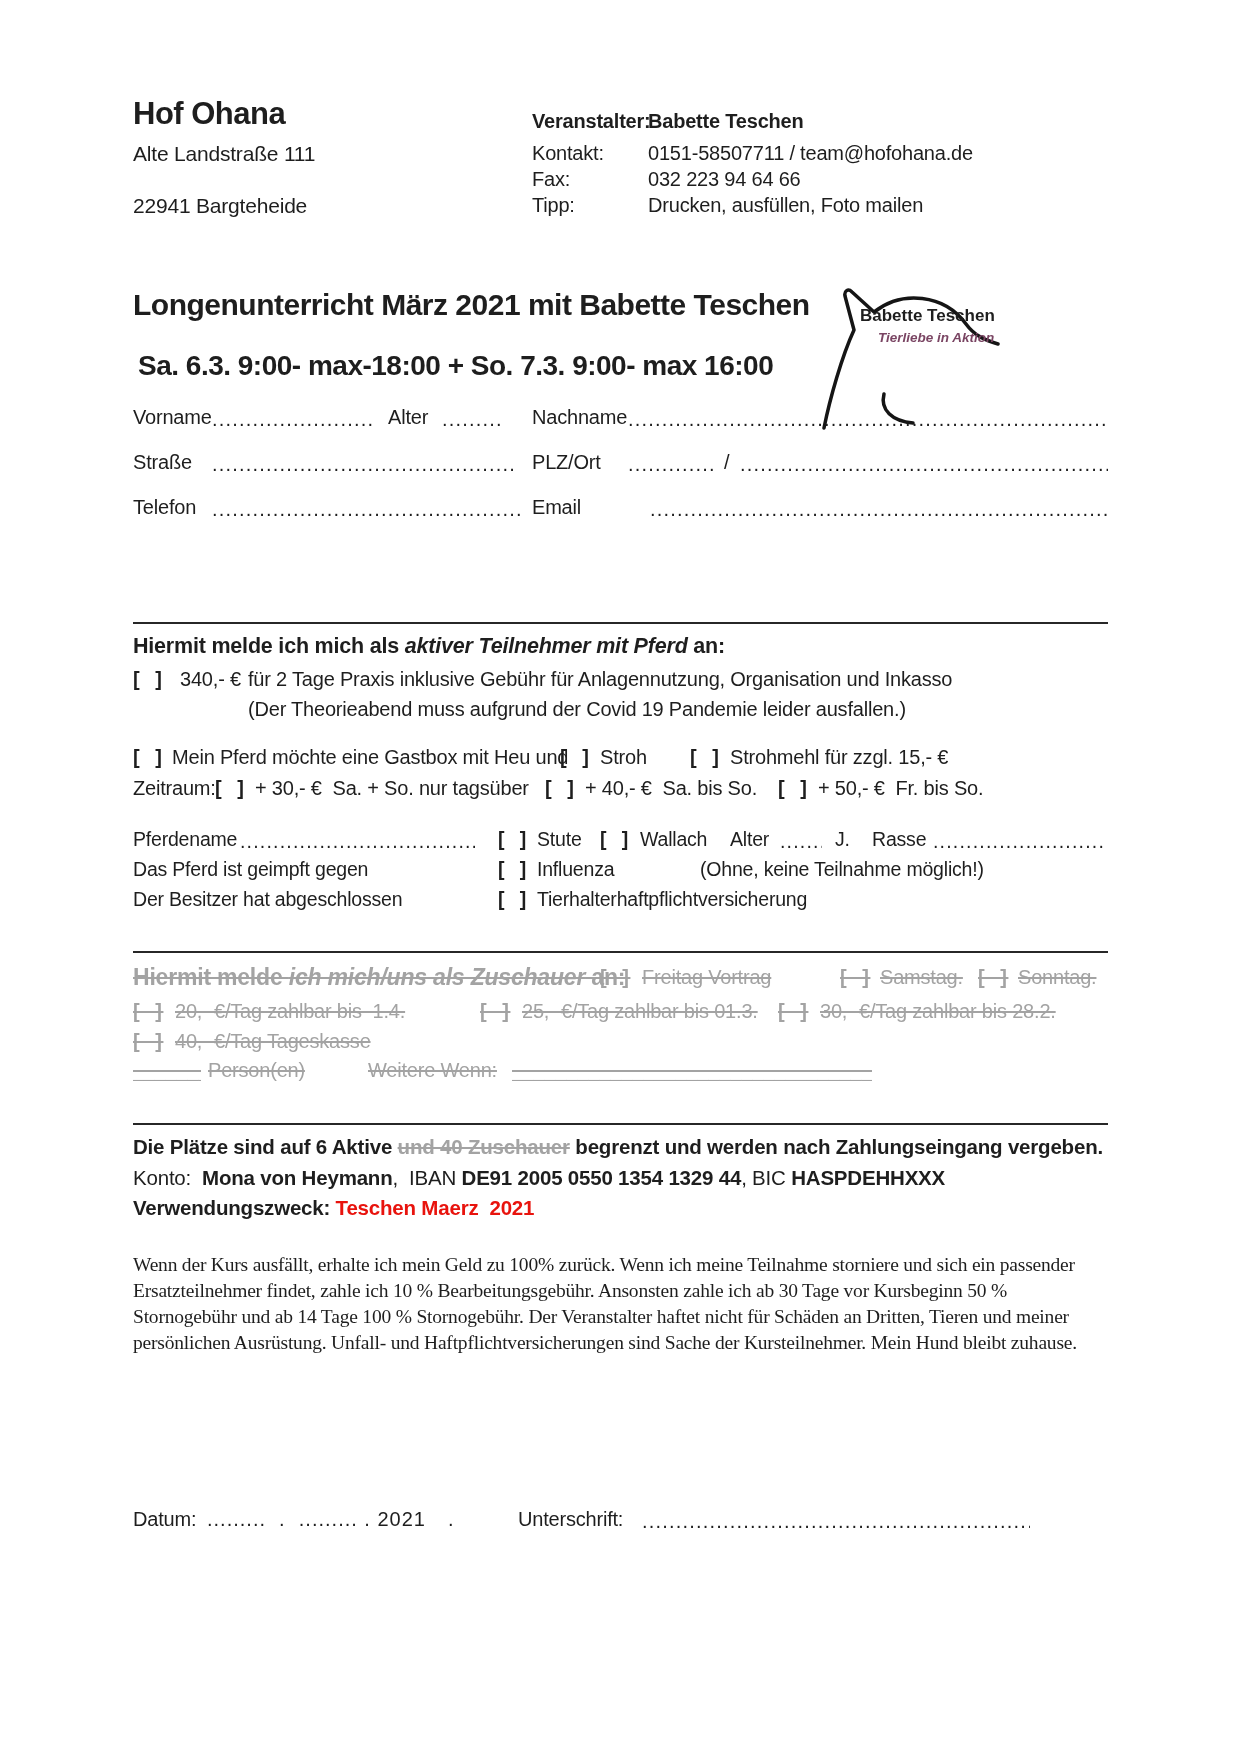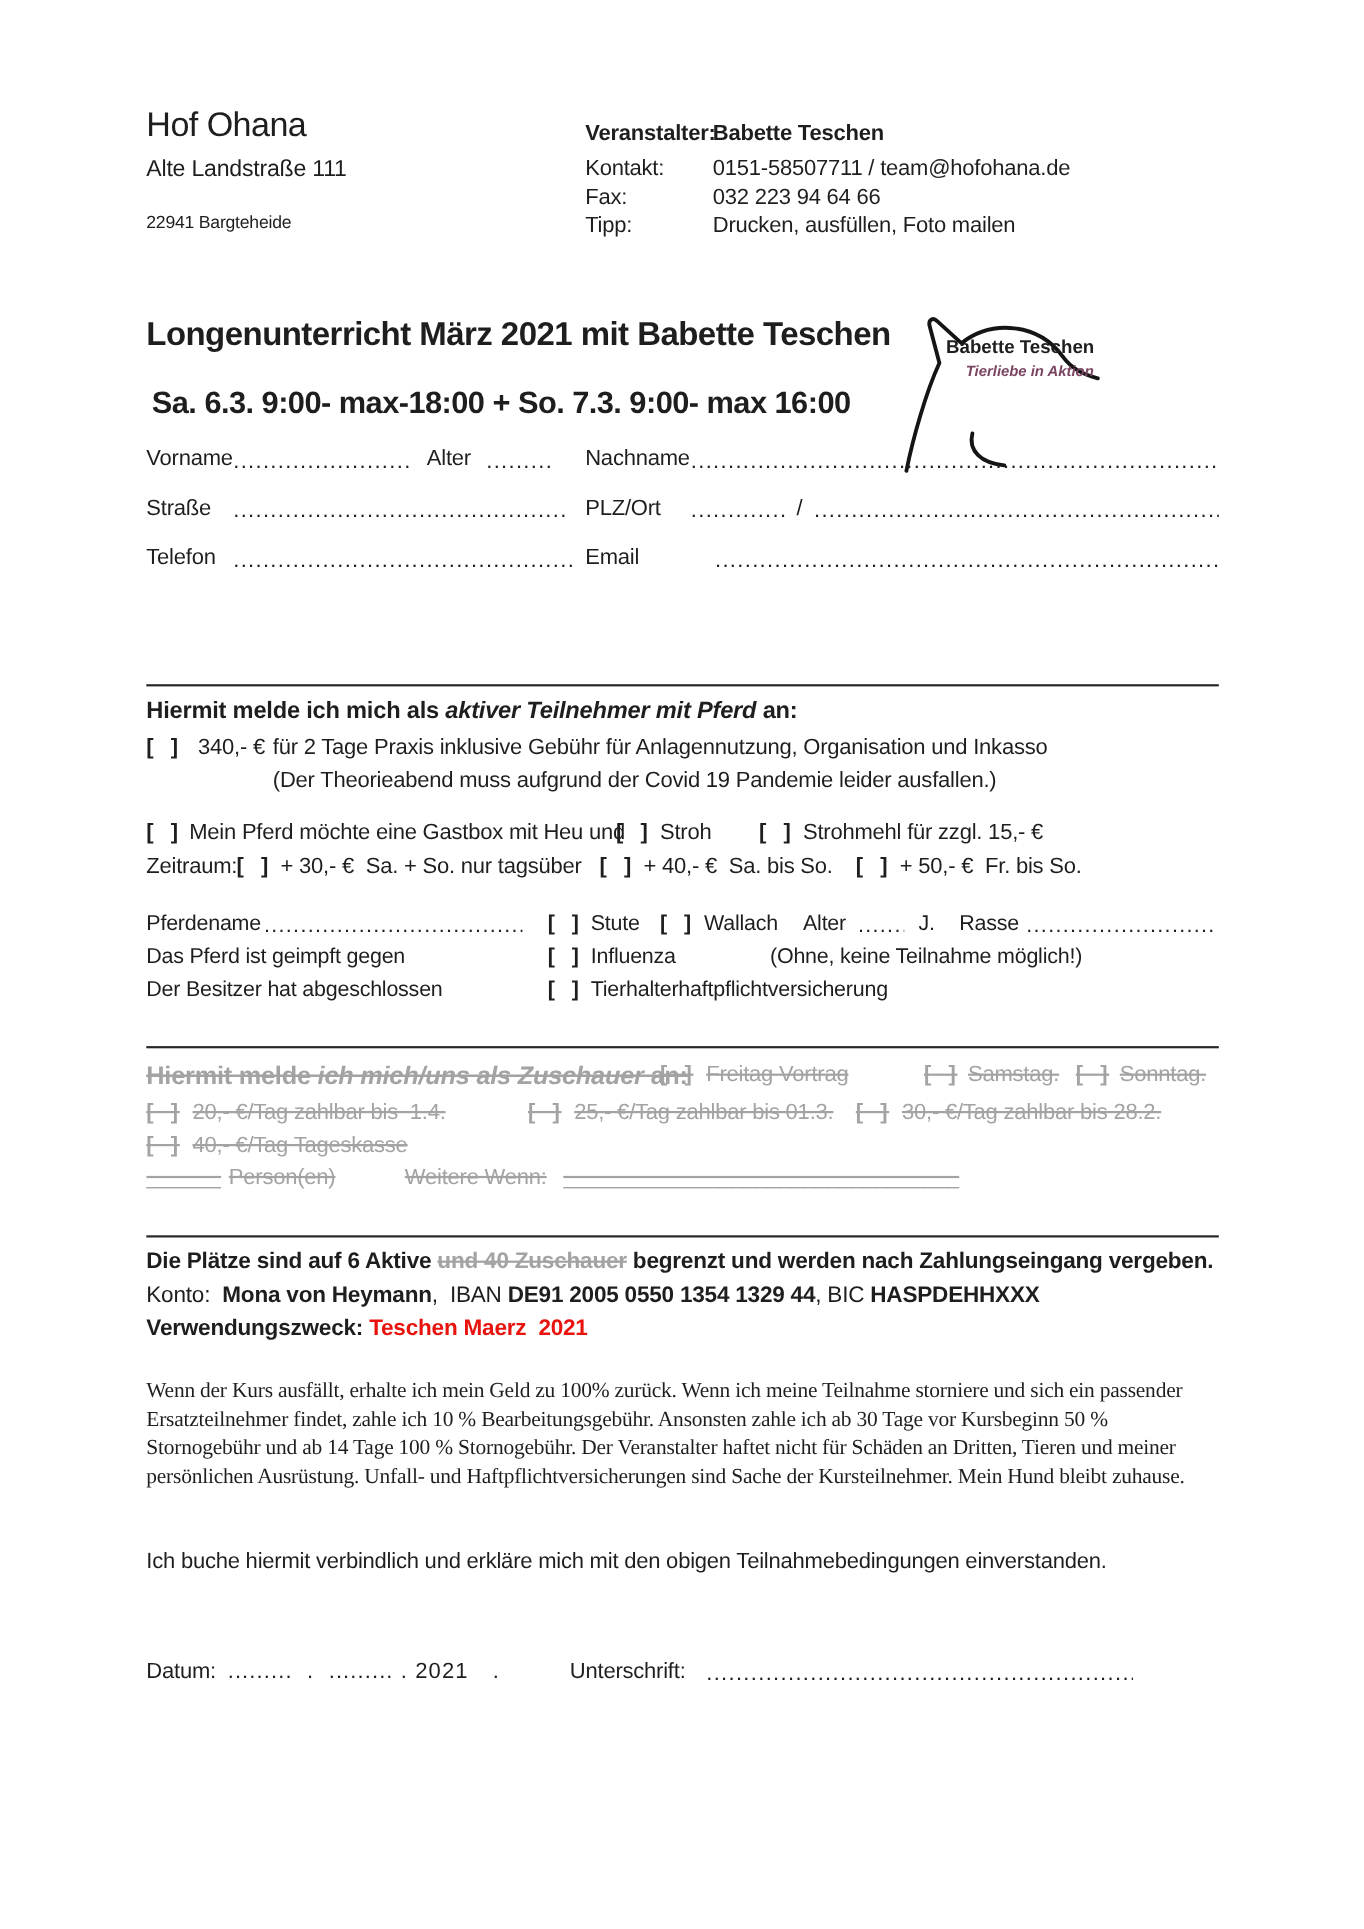--- a/index.html
+++ b/index.html
@@ -13,21 +13,21 @@
     background:#ffffff;color:#1e1e1e;
     font-family:"Liberation Sans","DejaVu Sans",sans-serif;
     letter-spacing:-0.2px;
   }
   #page span, #page div{white-space:pre-wrap;}
   .abs{position:absolute;}
   .t{font-size:20px;text-align:right;}
   .t19{font-size:19.5px;}
   .b{font-weight:700;}
   .i{font-style:italic;}
-  .h1{font-size:31px;font-weight:400;letter-spacing:-0.5px;}
+  .h1{font-size:31px;font-weight:700;letter-spacing:-0.5px;}
   .h2{font-size:28px;font-weight:700;letter-spacing:-0.5px;}
   .hlabel{font-size:20px;}
   .cb{font-weight:600;letter-spacing:1.5px;white-space:pre;}
   .dots{display:inline-block;overflow:hidden;white-space:nowrap;height:22px;line-height:26px;letter-spacing:1.2px;vertical-align:-5px;}
   .blankline{display:inline-block;overflow:hidden;white-space:nowrap;height:22px;line-height:22px;vertical-align:-5px;}
   .sep{position:absolute;left:133px;width:975px;height:0;border-top:2.5px solid #272727;}
   .struck, .struck span{color:var(--gray);text-decoration:line-through;text-decoration-thickness:2px;}
   .red{color:var(--red);}
   .tagline{color:var(--purple);}
   #terms{line-height:26px;font-family:Liberation Serif, serif;}
@@ -36,21 +36,21 @@
 </style>
 </head>
 <body>
 
 <div id="page">
 
   
   <div style="display:contents">
     <span class="abs h1" style="left:133px;top:96px">Hof Ohana</span>
     <span class="abs t" style="left:133px;top:142px;font-size:21px">Alte Landstraße 111</span>
-    <span class="abs t" style="left:133px;top:194px;font-size:16px">22941 Bargteheide</span>
+    <span class="abs t" style="left:133px;top:194px;font-size:21px">22941 Bargteheide</span>
 
     <span class="abs hlabel b" style="left:532px;top:110px">Veranstalter:</span>
     <span class="abs hlabel b" style="left:648px;top:110px">Babette Teschen</span>
     <span class="abs hlabel" style="left:532px;top:142px">Kontakt:</span>
     <span class="abs hlabel" style="left:648px;top:142px">0151-58507711 / team@hofohana.de</span>
     <span class="abs hlabel" style="left:532px;top:168px">Fax:</span>
     <span class="abs hlabel" style="left:648px;top:168px">032 223 94 64 66</span>
     <span class="abs hlabel" style="left:532px;top:194px">Tipp:</span>
     <span class="abs hlabel" style="left:648px;top:194px">Drucken, ausfüllen, Foto mailen</span>
   </div>
@@ -177,21 +177,20 @@
 
     <span class="abs" style="left:133px;top:1166px;font-size:20.5px"><span>Konto:  </span><span class="b">Mona von Heymann</span><span>,  IBAN </span><span class="b">DE91 2005 0550 1354 1329 44</span><span>, BIC </span><span class="b">HASPDEHHXXX</span></span>
 
     <span class="abs b" style="left:133px;top:1196px;font-size:20.5px"><span>Verwendungszweck: </span><span class="red">Teschen Maerz  2021</span></span>
   </div>
 
   
   <div id="terms" class="abs t19" style="left:133px;top:1252px;width:980px">Wenn der Kurs ausfällt, erhalte ich mein Geld zu 100% zurück. Wenn ich meine Teilnahme storniere und sich ein passender Ersatzteilnehmer findet, zahle ich 10 % Bearbeitungsgebühr. Ansonsten zahle ich ab 30 Tage vor Kursbeginn 50 % Stornogebühr und ab 14 Tage 100 % Stornogebühr. Der Veranstalter haftet nicht für Schäden an Dritten, Tieren und meiner persönlichen Ausrüstung. Unfall- und Haftpflichtversicherungen sind Sache der Kursteilnehmer. Mein Hund bleibt zuhause.</div>
 
   
-  <span class="abs t" style="left:133px;top:1408px">Ich buche hiermit verbindlich und erkläre mich mit den obigen Teilnahmebedingungen einverstanden.</span>
 
   
   <div style="display:contents">
     <span class="abs t" style="left:133px;top:1508px">Datum:</span>
     <span class="abs t" style="left:207px;top:1508px;letter-spacing:1px">.........  .  ......... . 2021</span>
     <span class="abs t" style="left:448px;top:1508px">.</span>
     <span class="abs t" style="left:518px;top:1508px">Unterschrift:</span>
     <span class="abs t dots" style="left:642px;top:1508px;width:388px">................................................................................................................................................................</span>
   </div>
 

